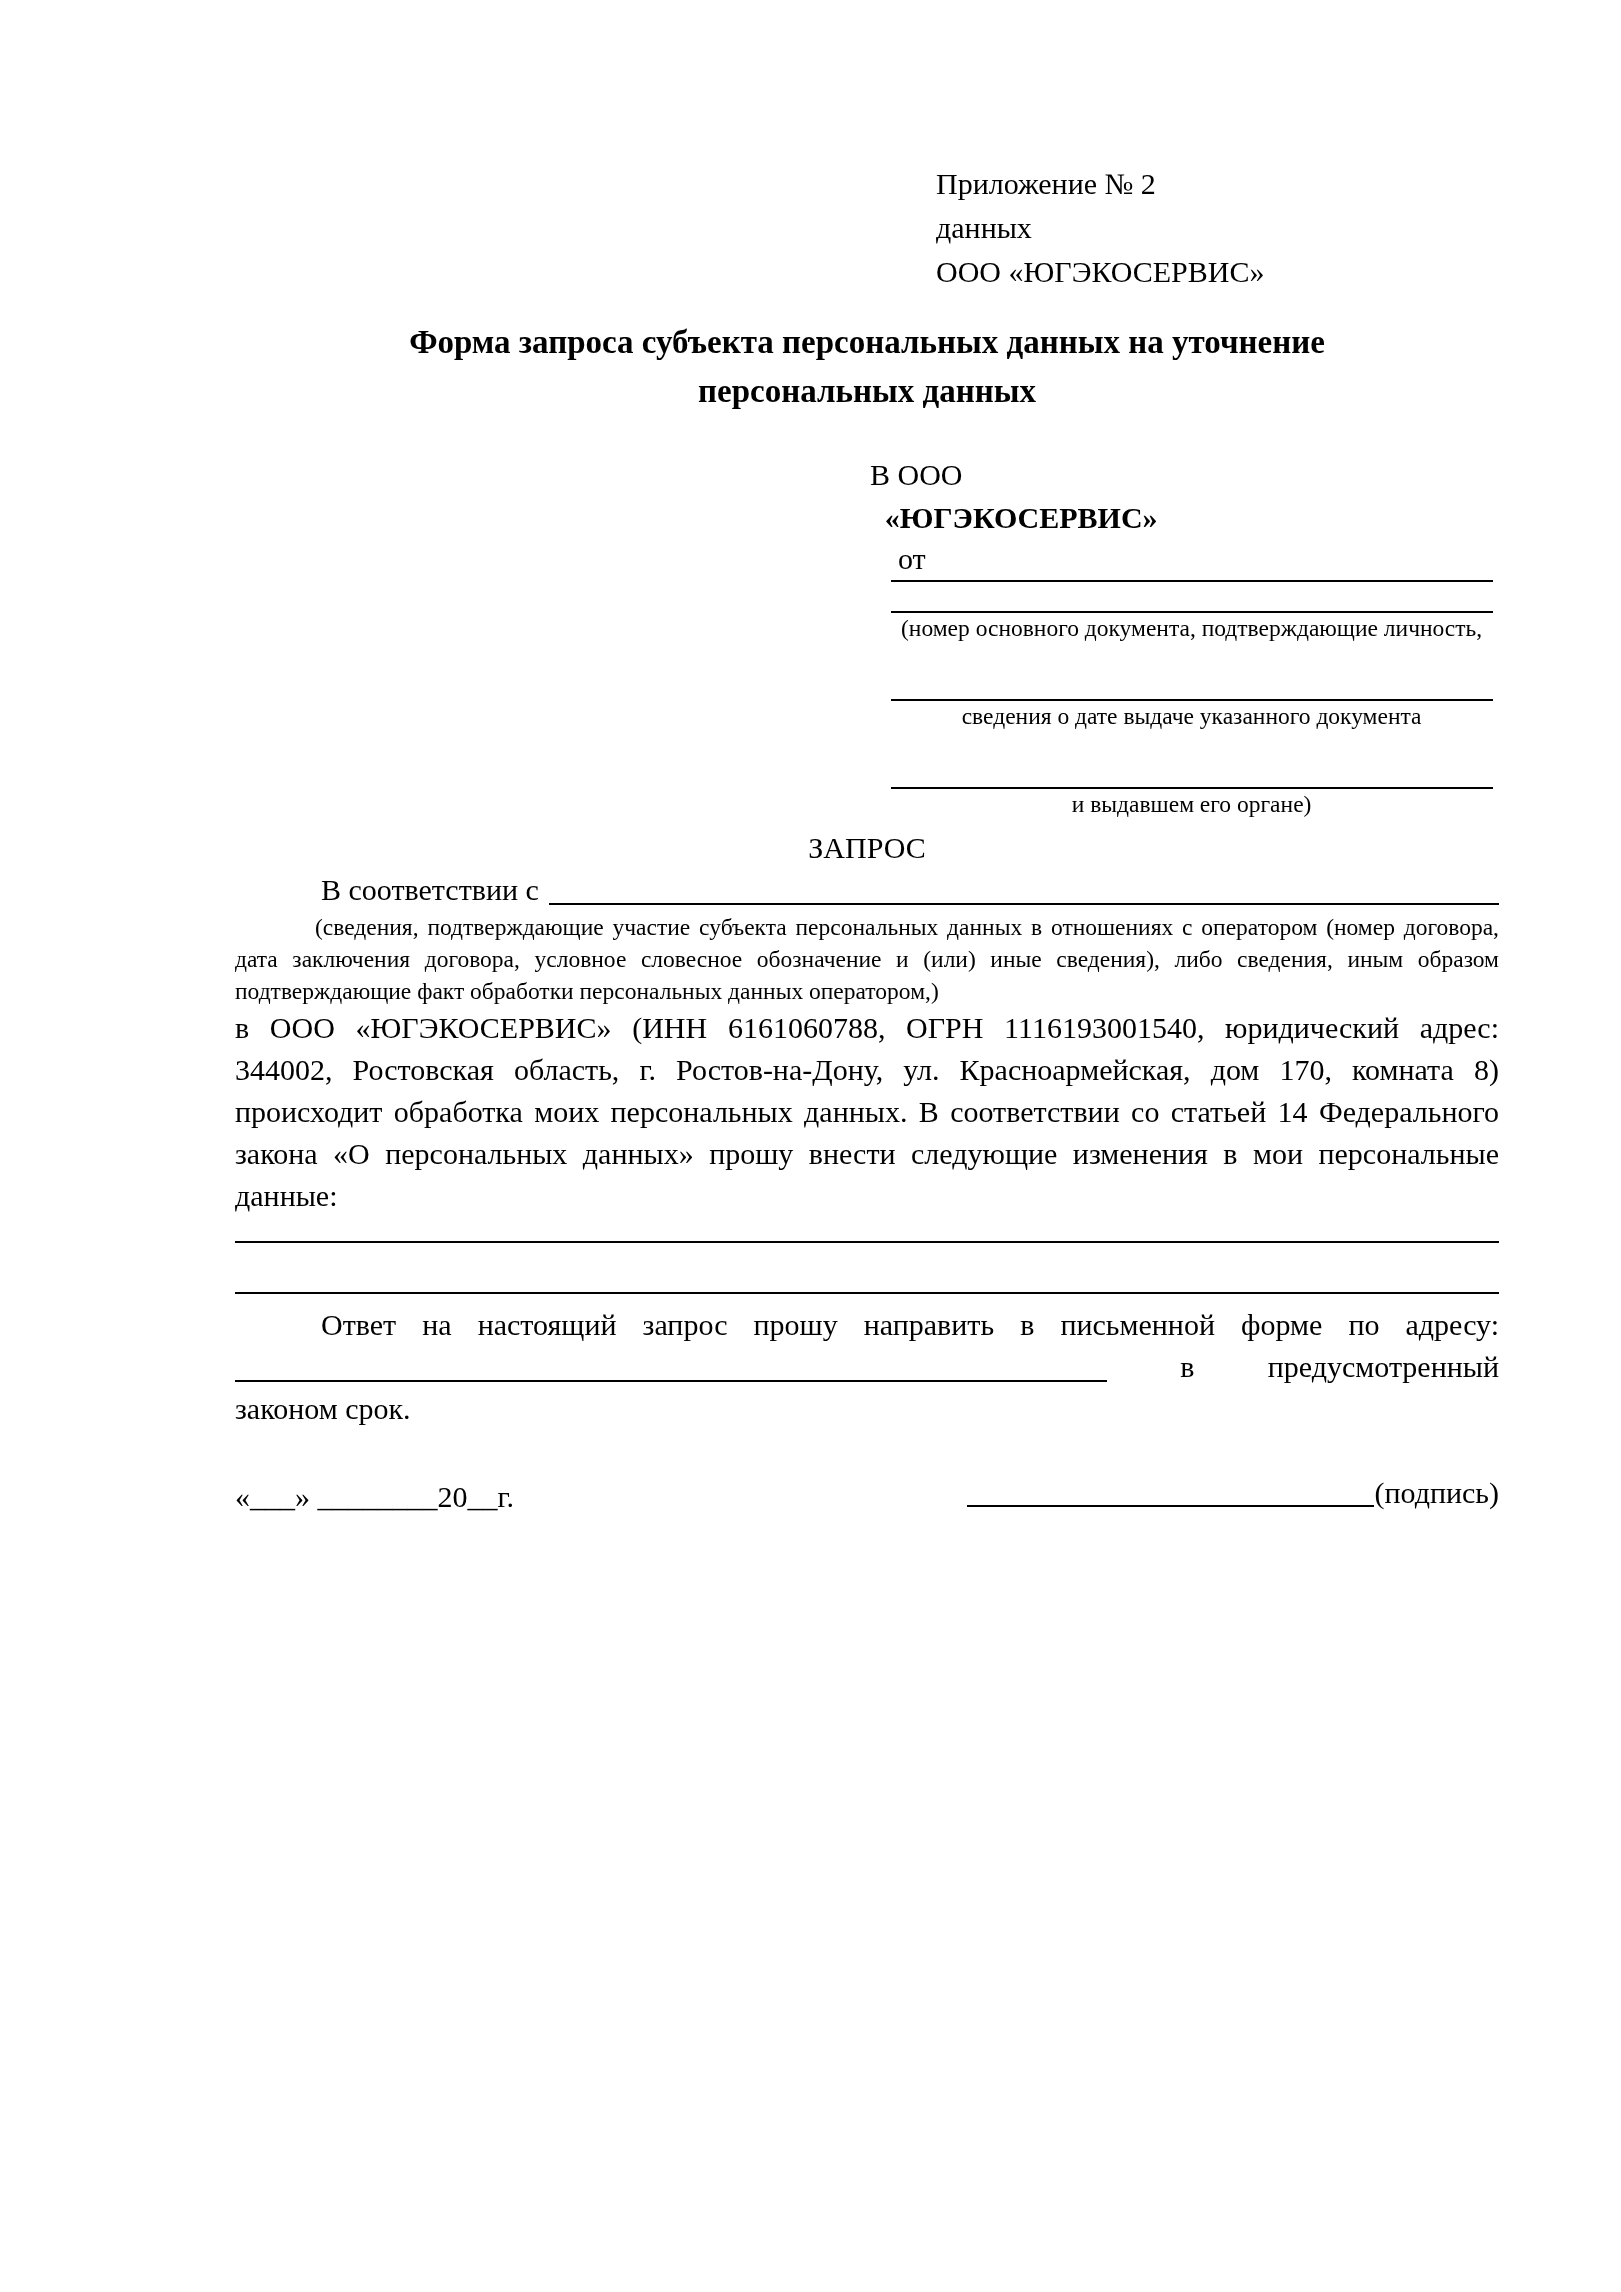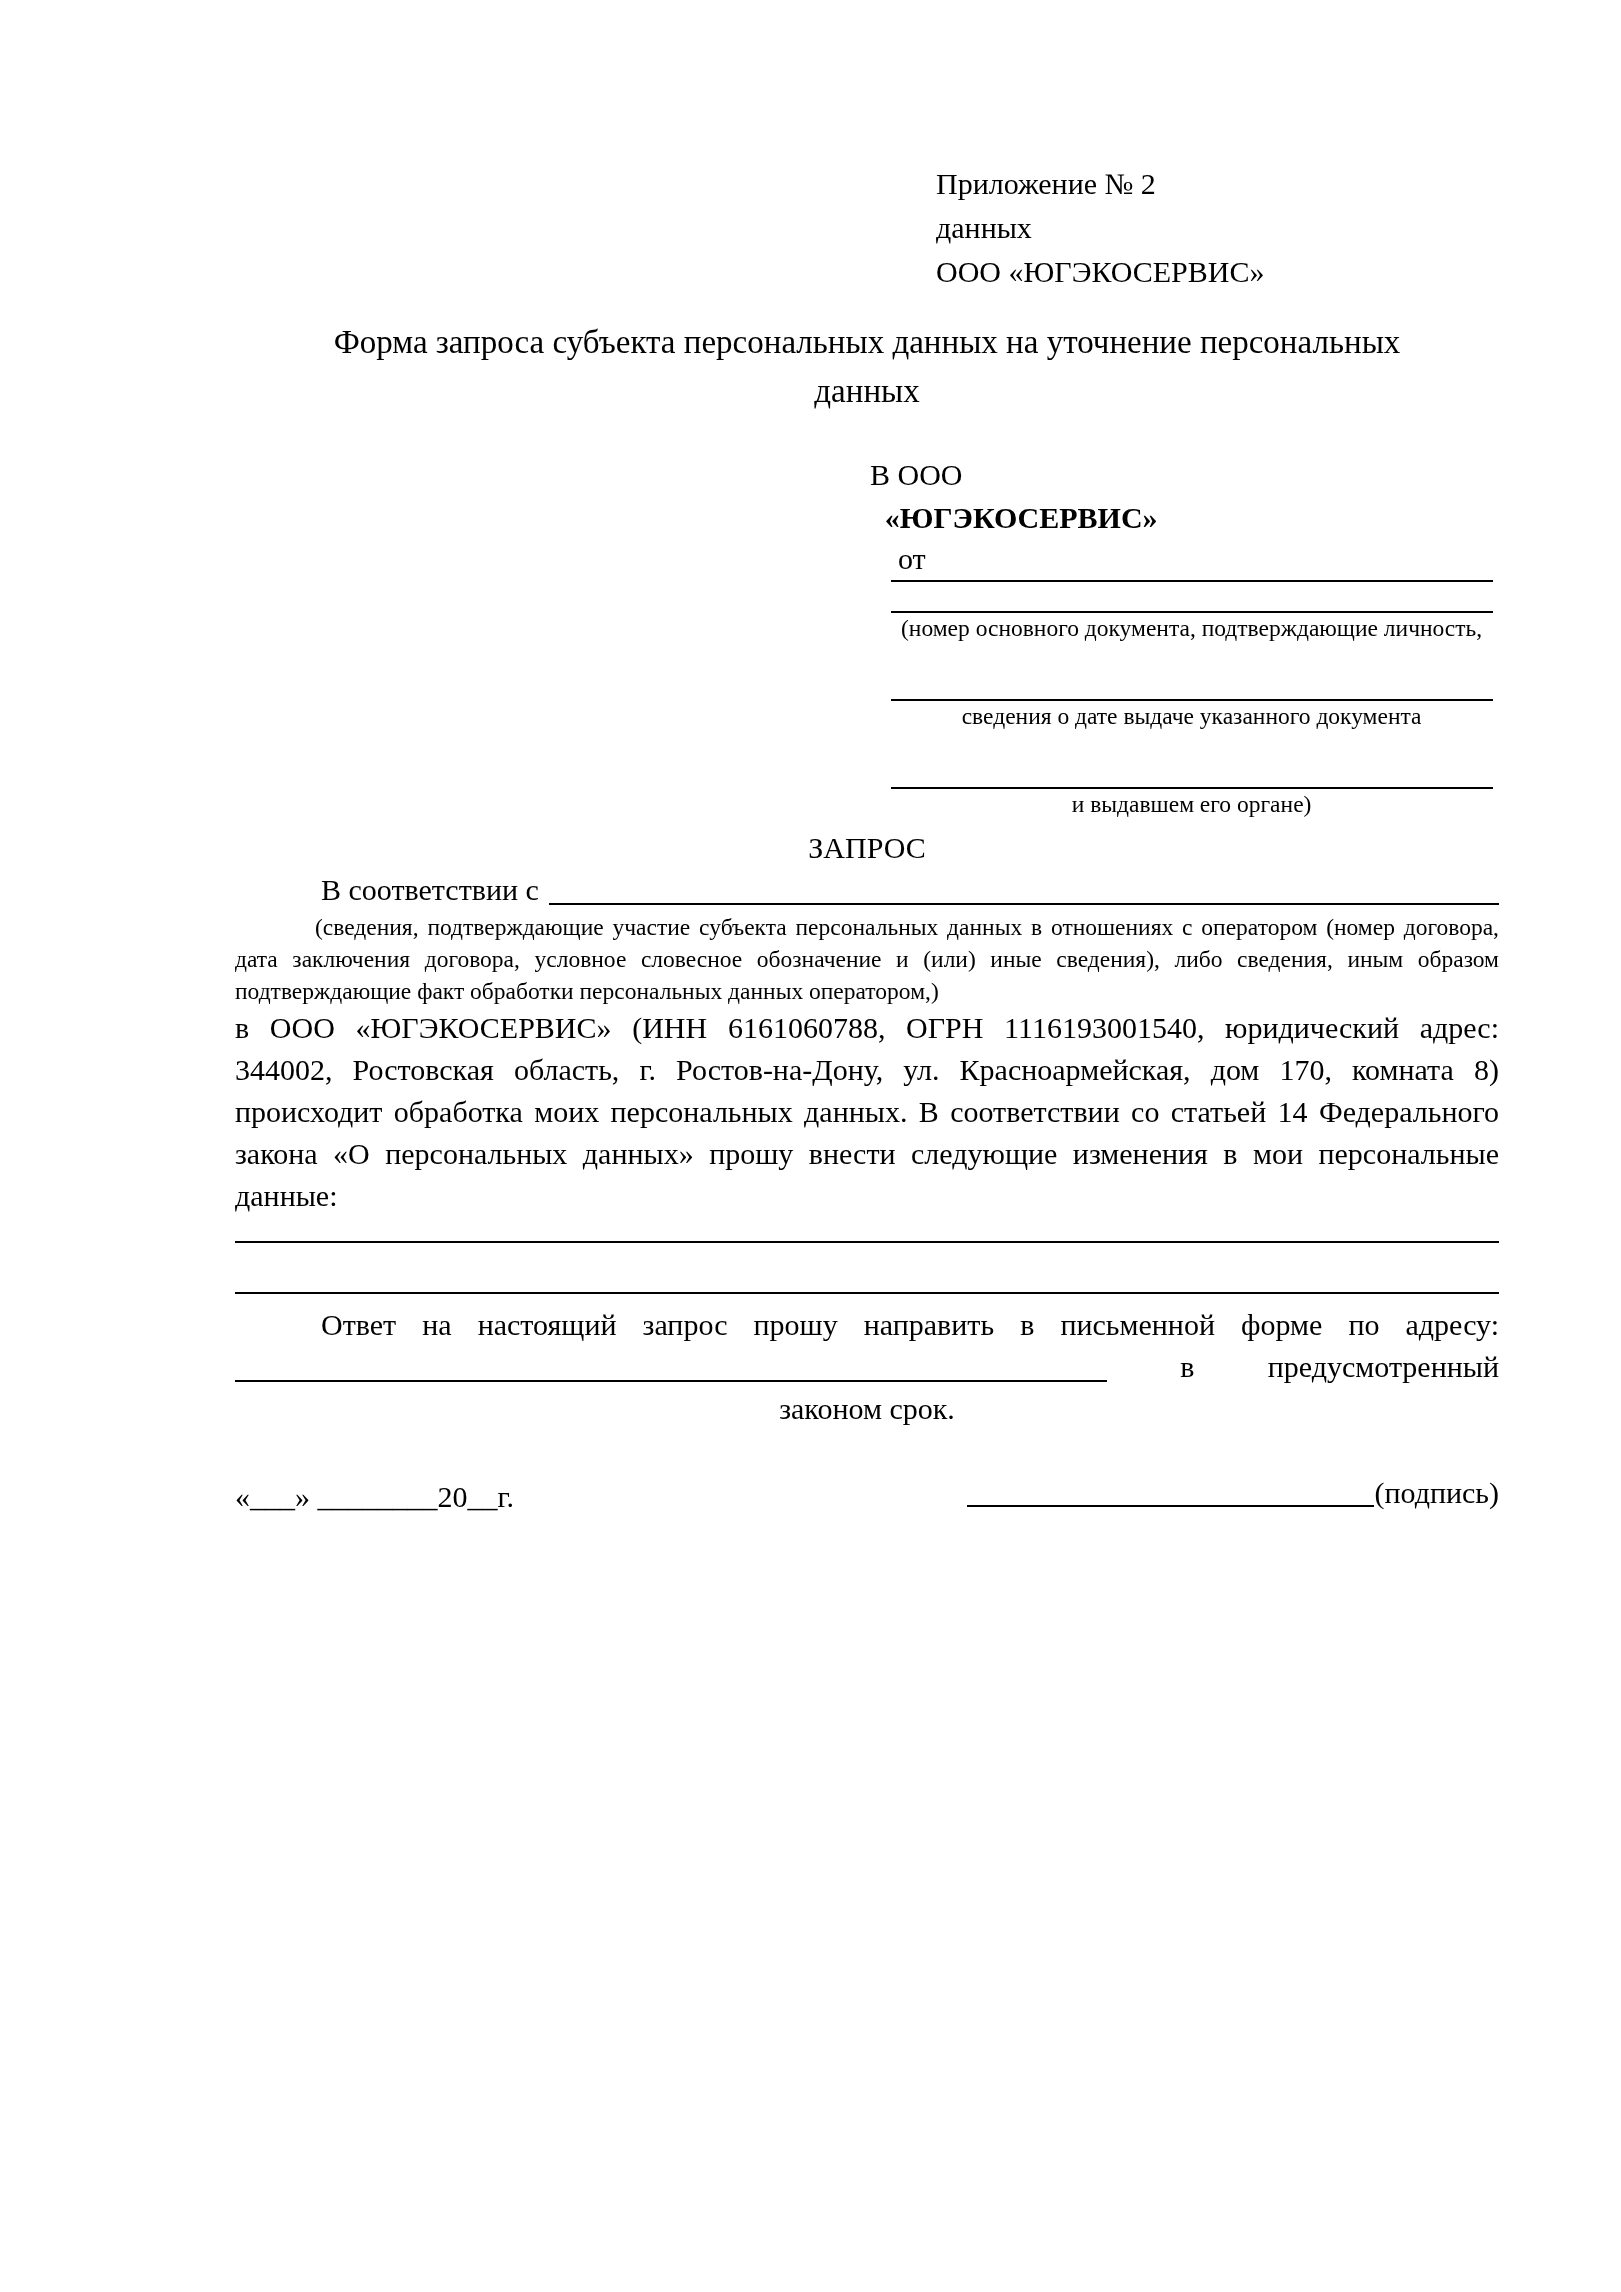--- a/index.html
+++ b/index.html
@@ -15,21 +15,21 @@
     overflow: hidden;
   }
   .header-note {
     margin: 162px 0 0 701px;
     line-height: 44px;
   }
   .doc-title {
     margin: 23.5px auto 0 auto;
     width: 1117px;
     text-align: center;
-    font-weight: normal;
+    font-weight: bold;
     font-size: 33px;
     line-height: 49px;
   }
   .addressee {
     margin-top: 37px;
     margin-left: 635px;
     width: 627px;
     line-height: 43px;
   }
   .addr-org { padding-left: 14.7px; font-weight: bold; }
@@ -85,21 +85,21 @@
     display: flex;
     justify-content: space-between;
     line-height: 42px;
   }
   .resp-l2 .addr-fill {
     width: 872px;
     border-bottom: 2.9px solid #000;
     align-self: flex-end;
     margin-bottom: 5.9px;
   }
-  .resp-l3 { line-height: 42px; text-align: center; }
+  .resp-l3 { line-height: 42px; }
   .footer-row {
     margin-top: 41px;
     display: flex;
     justify-content: space-between;
     align-items: baseline;
     line-height: 43px;
     text-align: center;
   }
   .sig-wrap { display: flex; }
   .sig-line {

